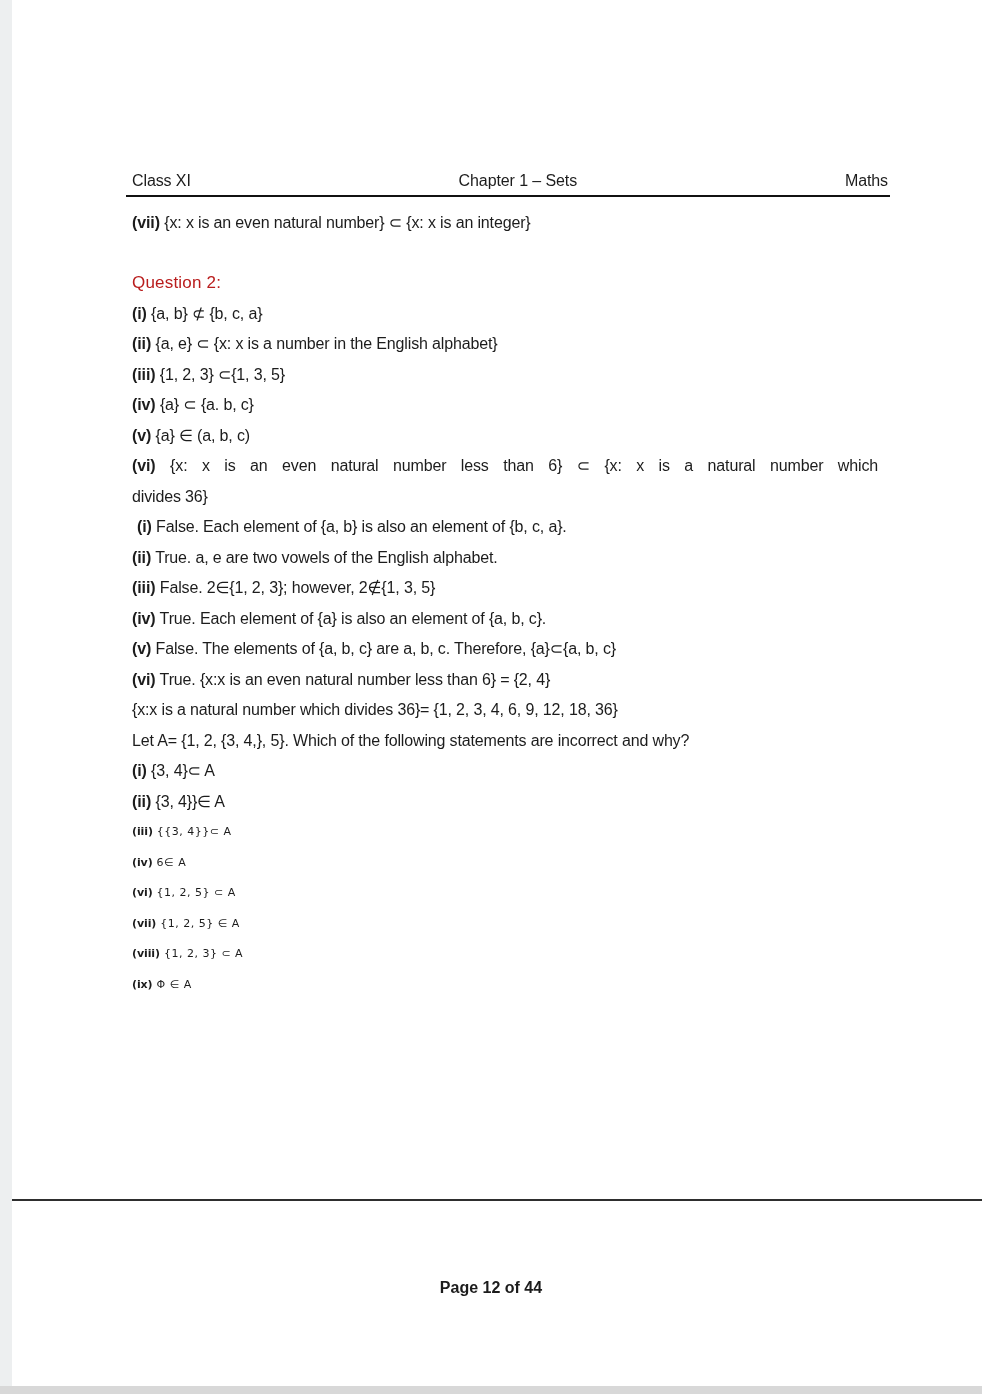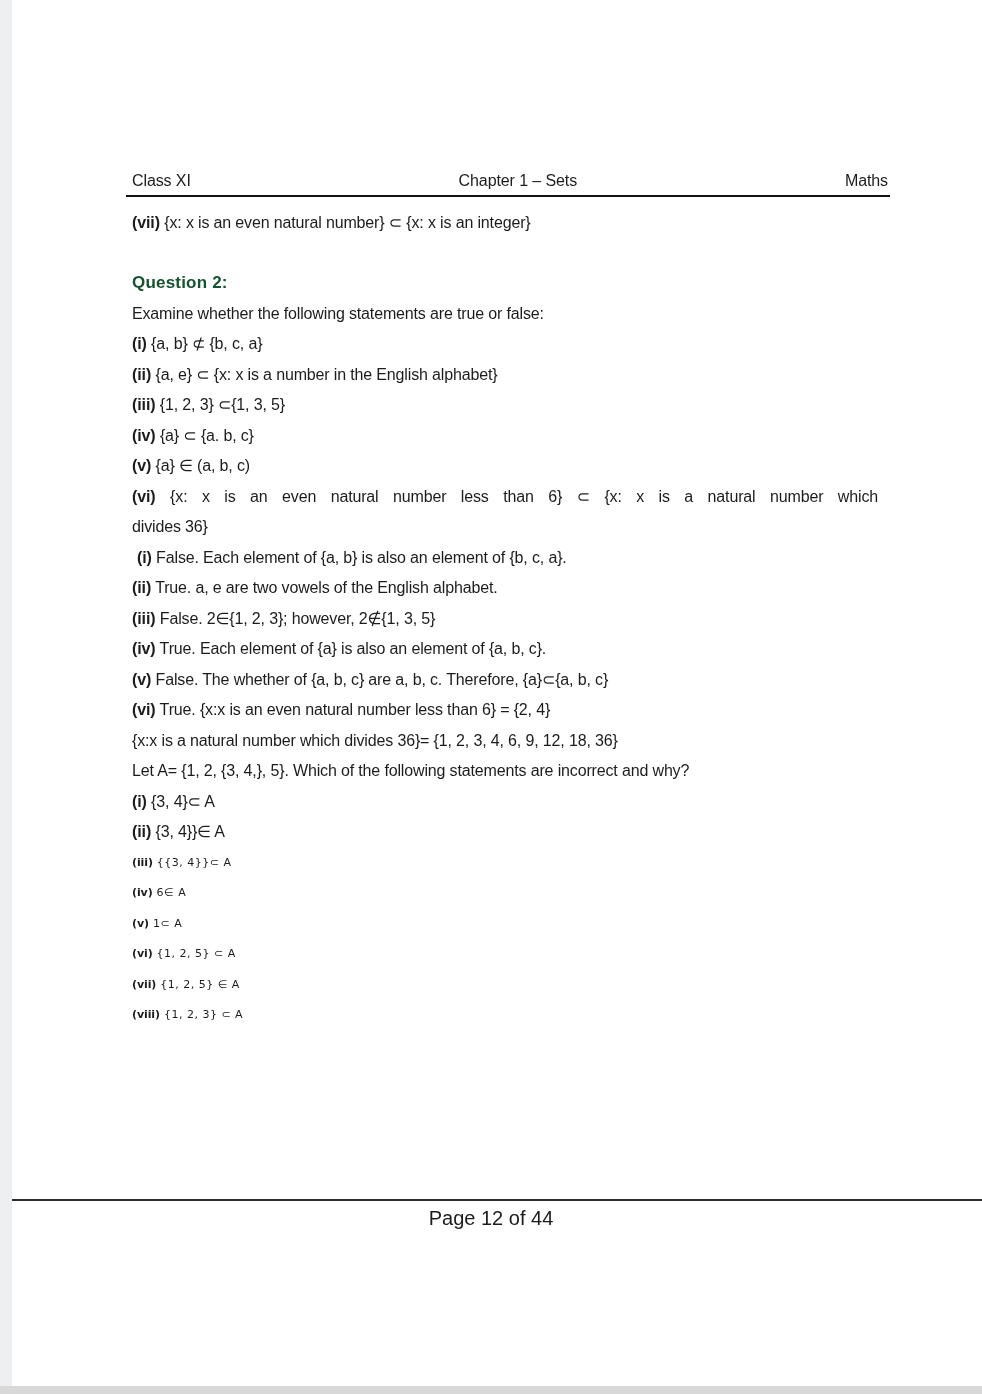--- a/index.html
+++ b/index.html
@@ -34,86 +34,85 @@
     left: 132px; top: 213px; width: 746px;
   }
   .tline {
     font-size: 16px; line-height: 20px;
     letter-spacing: -0.15px;
     margin-bottom: 10.5px;
     white-space: nowrap;
   }
   .tline b { letter-spacing: -0.1px; text-align: center; }
   .q-heading {
-    color: #14532d; font-weight: bold; font-size: 17px;
+    color: #b91c1c; font-weight: normal; font-size: 17px;
     line-height: 20px; margin-bottom: 10.5px; margin-top: 40px;
     letter-spacing: 0.2px;
   }
   .just {
     white-space: normal;
     text-align: justify;
     text-align-last: justify;
   }
   .ind { padding-left: 5px; }
   .wide {
     font-family: "DejaVu Sans", sans-serif;
     font-size: 11px; letter-spacing: 0.5px;
   }
   .footer-line {
     position: absolute; left: 12px; right: 0; top: 1199px; height: 2px;
     background: #2e2e2e;
   }
   .footer-text {
-    position: absolute; left: 0; right: 0; top: 1207px;
-    text-align: center; font-weight: normal; font-size: 20px;
+    position: absolute; left: 0; right: 0; top: 1279px;
+    text-align: center; font-weight: bold; font-size: 16px;
   }
 </style>
 </head>
 <body>
 
 <div class="edge-left"></div>
 <div class="edge-bottom"></div>
 
 <div class="header">
   <span>Class XI</span>
   <span>Chapter 1 – Sets</span>
   <span>Maths</span>
 </div>
 
 <div class="content">
 
   <div class="tline"><b>(vii)</b><span> {x: x is an even natural number} ⊂ {x: x is an integer}</span></div>
 
   <div class="q-heading">Question 2:</div>
-  <div class="tline">Examine whether the following statements are true or false:</div>
 
   <div class="tline"><b>(i)</b><span> {a, b} ⊄ {b, c, a}</span></div>
   <div class="tline"><b>(ii)</b><span> {a, e} ⊂ {x: x is a number in the English alphabet}</span></div>
   <div class="tline"><b>(iii)</b><span> {1, 2, 3} ⊂{1, 3, 5}</span></div>
   <div class="tline"><b>(iv)</b><span> {a} ⊂ {a. b, c}</span></div>
   <div class="tline"><b>(v)</b><span> {a} ∈ (a, b, c)</span></div>
   <div class="tline just"><b>(vi)</b><span> {x: x is an even natural number less than 6} ⊂ {x: x is a natural number which</span></div>
   <div class="tline"><span>divides 36}</span></div>
 
 
   <div class="tline ind"><b>(i)</b><span> False. Each element of {a, b} is also an element of {b, c, a}.</span></div>
   <div class="tline"><b>(ii)</b><span> True. a, e are two vowels of the English alphabet.</span></div>
   <div class="tline"><b>(iii)</b><span> False. 2∈{1, 2, 3}; however, 2∉{1, 3, 5}</span></div>
   <div class="tline"><b>(iv)</b><span> True. Each element of {a} is also an element of {a, b, c}.</span></div>
-  <div class="tline"><b>(v)</b><span> False. The whether of {a, b, c} are a, b, c. Therefore, {a}⊂{a, b, c}</span></div>
+  <div class="tline"><b>(v)</b><span> False. The elements of {a, b, c} are a, b, c. Therefore, {a}⊂{a, b, c}</span></div>
   <div class="tline"><b>(vi)</b><span> True. {x:x is an even natural number less than 6} = {2, 4}</span></div>
   <div class="tline"><span>{x:x is a natural number which divides 36}= {1, 2, 3, 4, 6, 9, 12, 18, 36}</span></div>
 
   <div class="tline">Let A= {1, 2, {3, 4,}, 5}. Which of the following statements are incorrect and why?</div>
 
   <div class="tline"><b>(i)</b><span> {3, 4}⊂ A</span></div>
   <div class="tline"><b>(ii)</b><span> {3, 4}}∈ A</span></div>
   <div class="tline wide"><b>(iii)</b><span> {{3, 4}}⊂ A</span></div>
   <div class="tline wide"><b>(iv)</b><span> 6∈ A</span></div>
-  <div class="tline wide"><b>(v)</b><span> 1⊂ A</span></div>
   <div class="tline wide"><b>(vi)</b><span> {1, 2, 5} ⊂ A</span></div>
   <div class="tline wide"><b>(vii)</b><span> {1, 2, 5} ∈ A</span></div>
   <div class="tline wide"><b>(viii)</b><span> {1, 2, 3} ⊂ A</span></div>
+  <div class="tline wide"><b>(ix)</b><span> Φ ∈ A</span></div>
 
 </div>
 
 <div class="footer-line"></div>
 <div class="footer-text">Page 12 of 44</div>
 
 </body></html>

